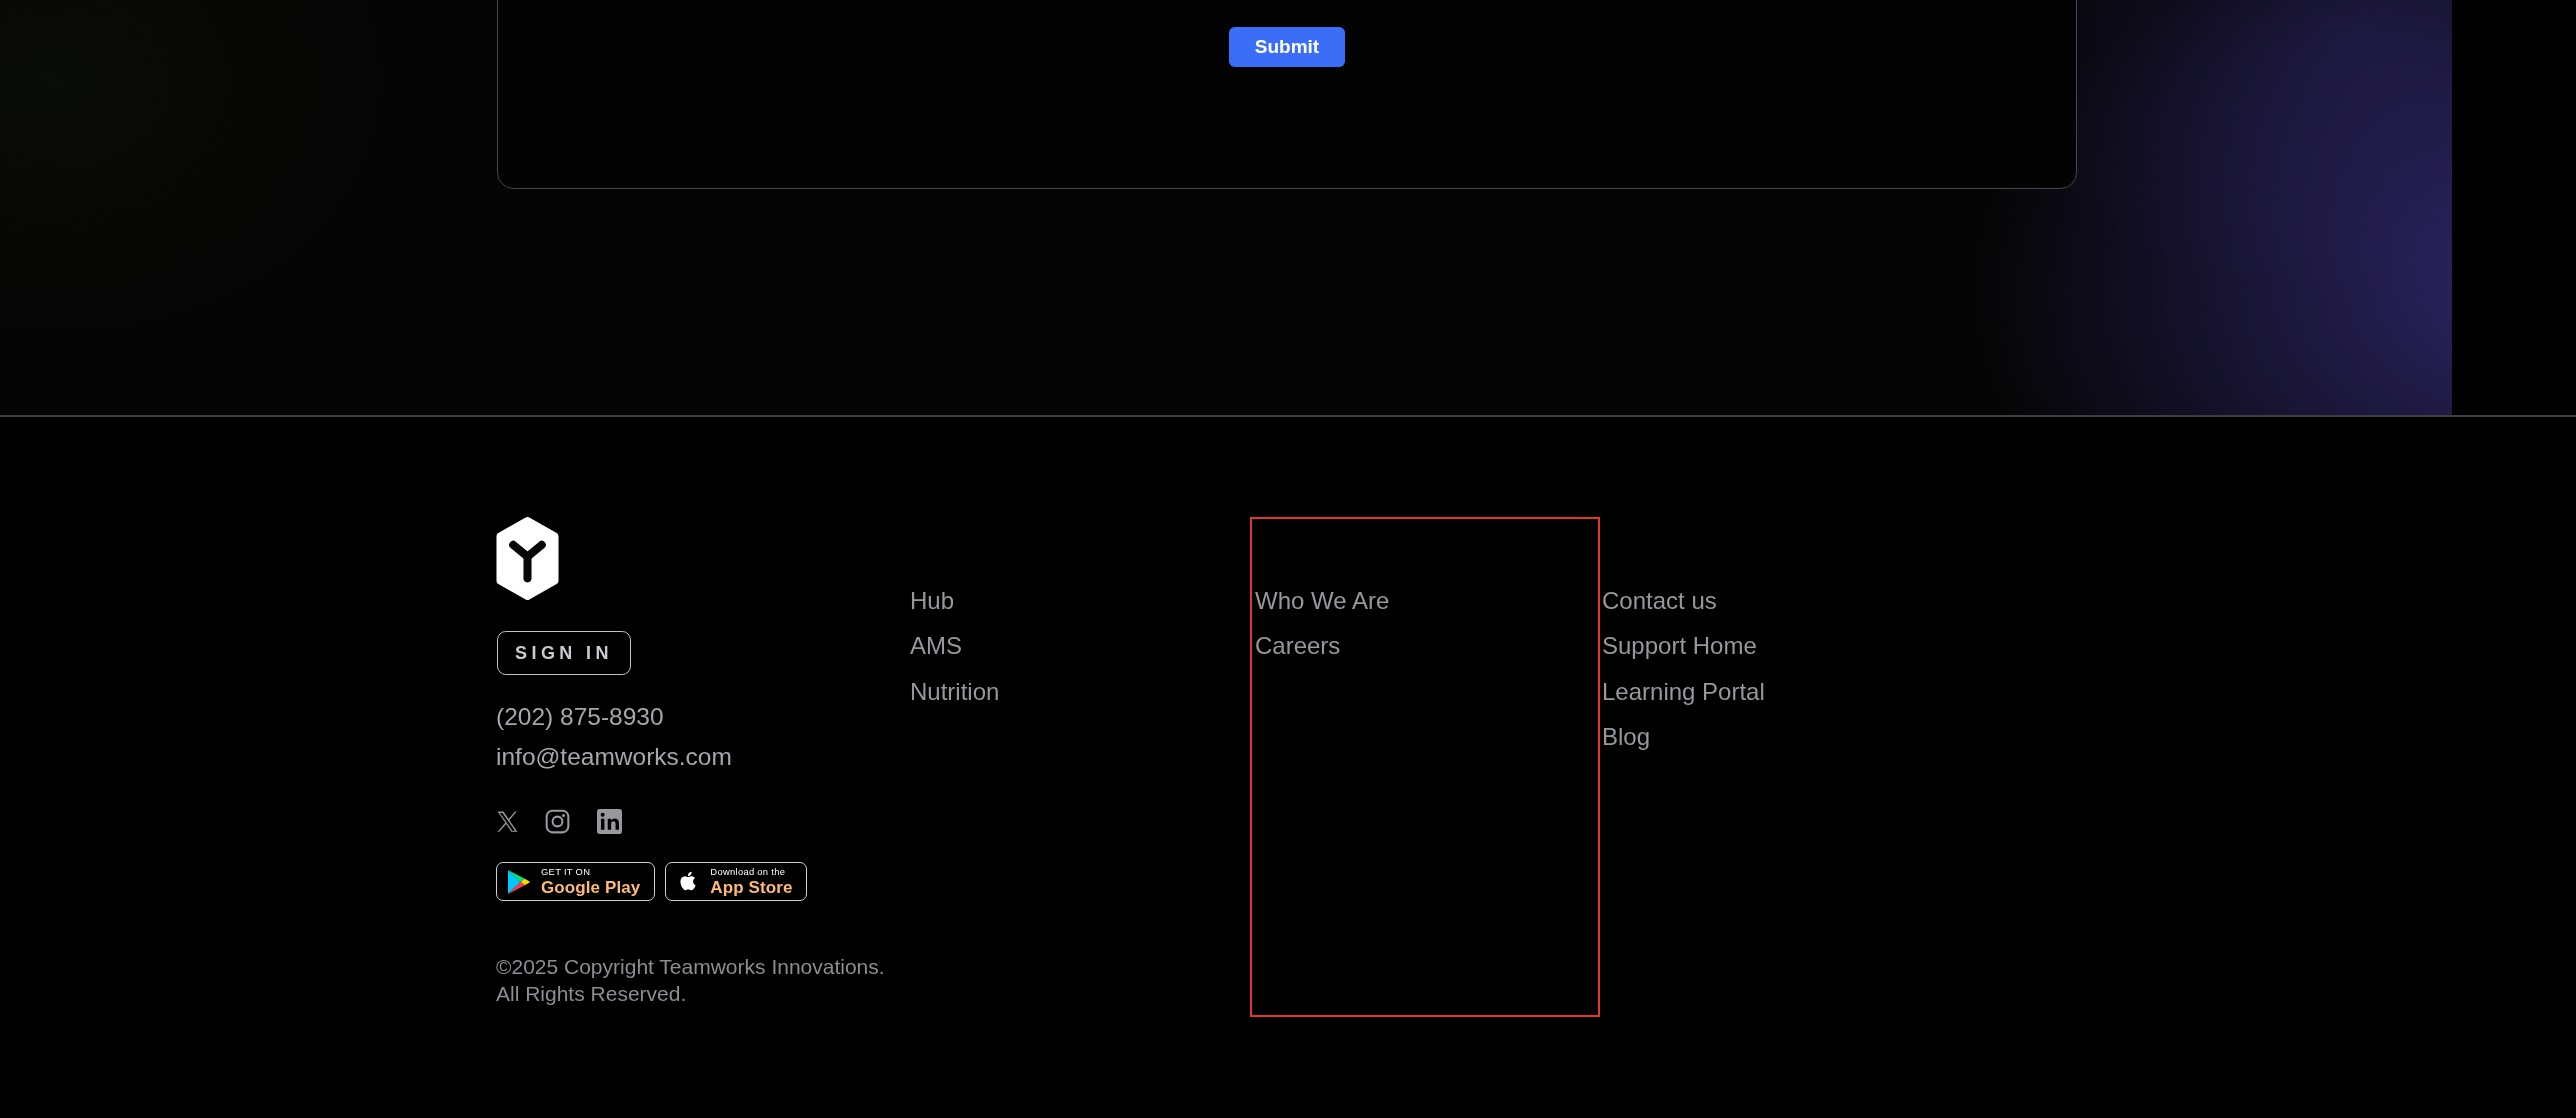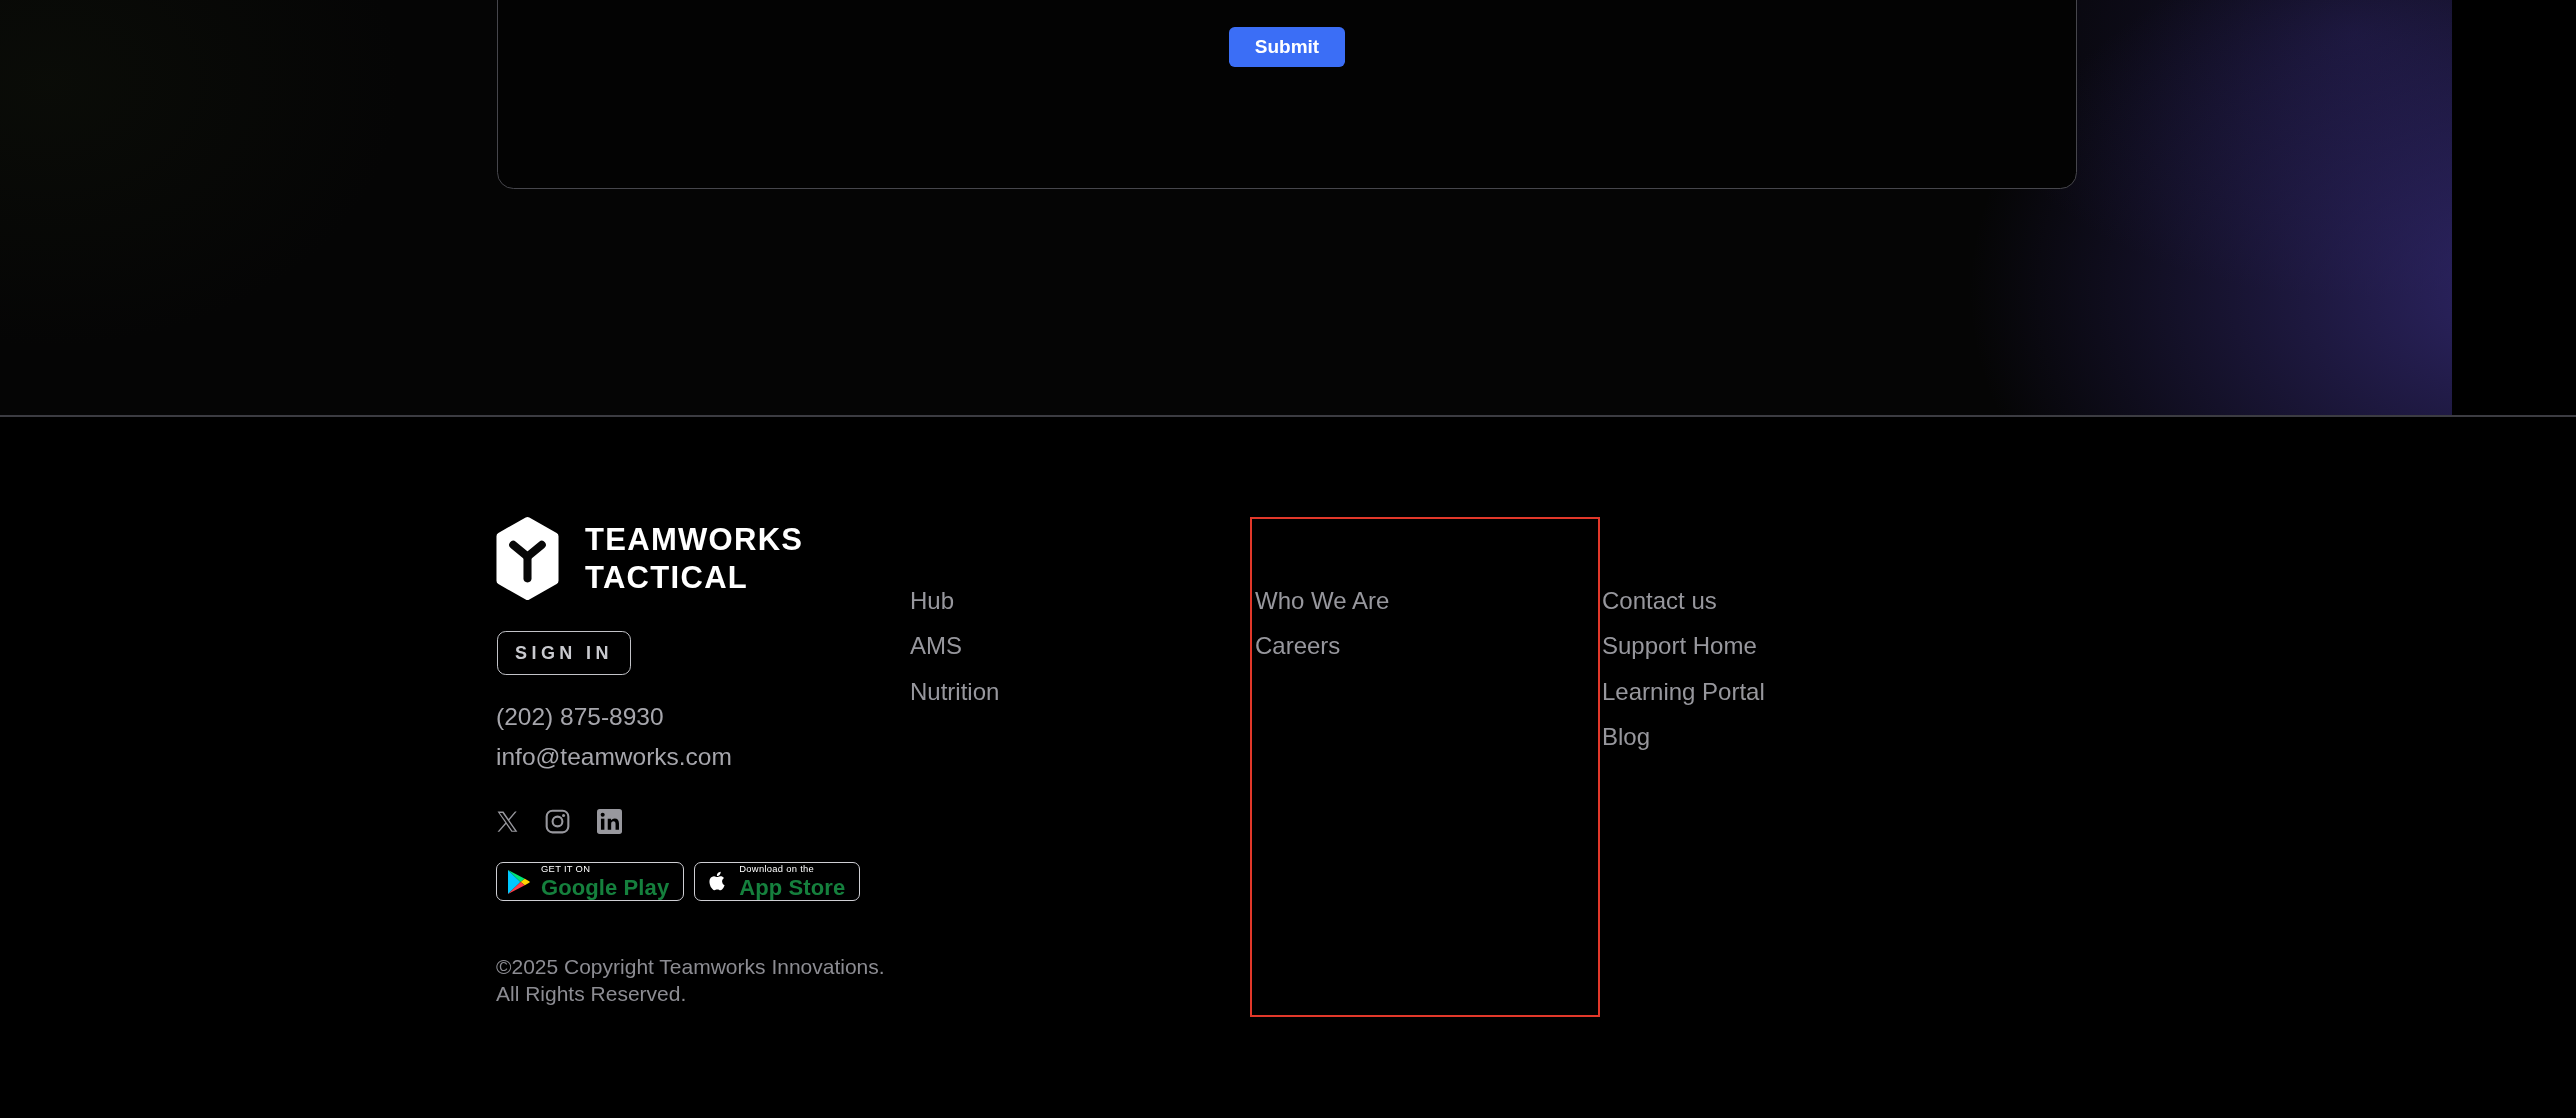--- a/index.html
+++ b/index.html
@@ -55,21 +55,21 @@
   .social-link{display:block;width:25px;height:25px;color:var(--icon-gray)}
   .social-link svg{width:100%;height:100%;display:block}
   .badge-row{position:absolute;left:496px;top:445px;display:flex;gap:10px;align-items:center}
   .store-badge{
     display:flex;align-items:center;gap:10px;height:39px;padding:0 14px 0 10px;
     background:#000;border:1.3px solid #cfcfd4;border-radius:7px;cursor:pointer;text-decoration:none;
   }
   .store-badge .badge-art{width:24px;height:25px;flex:0 0 auto}
   .badge-text{display:flex;flex-direction:column;justify-content:center;line-height:1}
   .badge-top{color:#fff;font-size:9.4px;letter-spacing:0.3px;margin-bottom:3.1px;white-space:nowrap}
-  .badge-bottom{color:#15803d;font-size:22px;font-weight:700;letter-spacing:0.1px;white-space:nowrap}
+  .badge-bottom{color:#fdba74;font-size:17px;font-weight:700;letter-spacing:0.1px;white-space:nowrap}
   .copyright{position:absolute;left:496px;top:536px;color:var(--copyright-gray);font-size:21px;line-height:27px}
   
   .nav-col{position:absolute;top:169px;list-style:none}
   .nav-col a{
     display:block;color:var(--link-gray);font-size:24px;line-height:29px;
     margin-bottom:16.4px;text-decoration:none;white-space:nowrap;
   }
   .col-1{left:910px}.col-2{left:1255px}.col-3{left:1602px}.col-4{left:1943px}
   .highlight-overlay{
     position:absolute;left:1250px;top:517px;width:350px;height:500px;
@@ -93,24 +93,20 @@
     <span class="brand-mark">
       <svg viewBox="0 0 108 140" width="67" height="89" aria-hidden="true">
         <path d="M54 9 L98 34 V106 L54 131 L10 106 V34 Z" fill="#fff" stroke="#fff" stroke-width="12" stroke-linejoin="round"></path>
         <g stroke="#070707" stroke-width="13" stroke-linecap="round" fill="none">
           <path d="M54 67 V102"></path>
             <path d="M54 67 L31 48"></path>
             <path d="M54 67 L77 48"></path>
         </g>
       </svg>
     </span>
-    <div class="wordmark">
-      <div>TEAMWORKS</div>
-      <div>TACTICAL</div>
-    </div>
   </div>
 
   <button class="signin-btn">SIGN IN</button>
 
   <a class="contact-phone" href="#">(202) 875-8930</a>
   <a class="contact-email" href="#">info@teamworks.com</a>
 
   <div class="social-row">
     <a class="social-link" href="#" style="width:23px;height:23px">
       <svg viewBox="0 0 24 24" fill="currentColor" aria-hidden="true">

